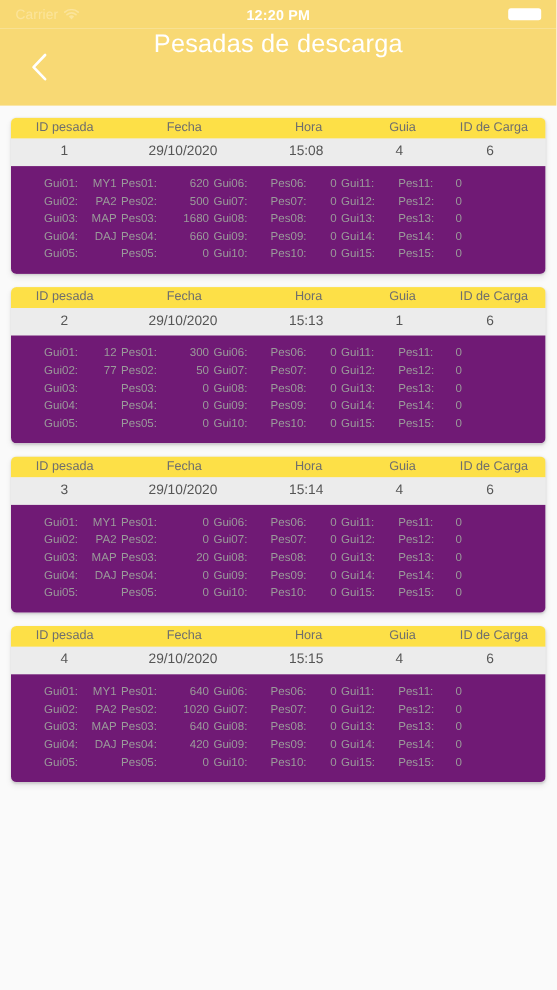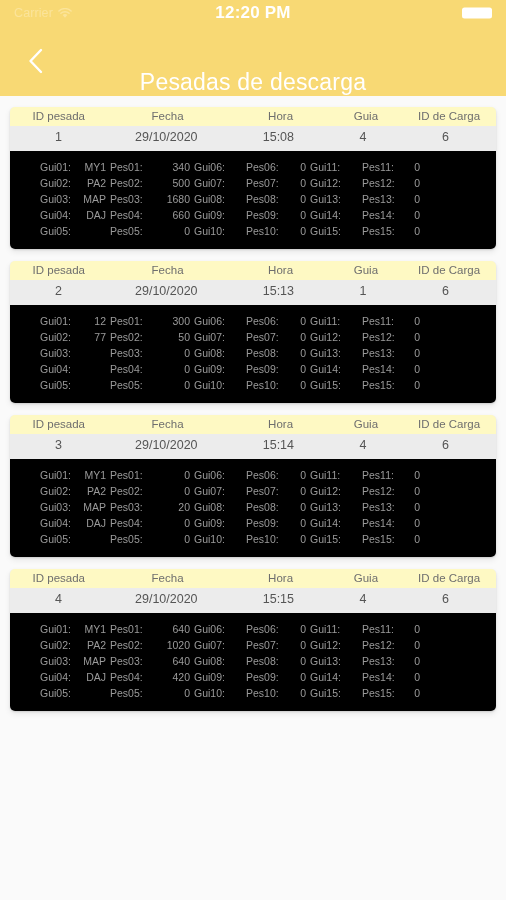--- a/index.html
+++ b/index.html
@@ -16,66 +16,66 @@
   }
   .sb-carrier{
     position:absolute; left:14px; top:50%; transform:translateY(-50%);
     font-size:12.5px; color:#fbe49a; letter-spacing:.1px; display:flex;
     align-items:center; gap:5px;
   }
   .wifi{ display:inline-block; width:14px; height:11px; position:relative; }
   .wifi svg{ display:block; }
   .sb-time{
     position:absolute; left:0; right:0; text-align:center;
-    font-size:17px; font-weight:bold; color:#ffffff; letter-spacing:.2px;
+    font-size:13px; font-weight:bold; color:#ffffff; letter-spacing:.2px;
   }
   .sb-batt{
     position:absolute; right:14px; top:50%; transform:translateY(-50%);
     width:30px; height:11px; background:#ffffff; border-radius:2.5px;
   }
   
   .navbar{
     height:70px; background:#f8d974; position:relative;
-    display:flex; align-items:flex-end; justify-content:center;
+    display:flex; align-items:flex-start; justify-content:center;
   }
   .nav-back{
     position:absolute; left:18px; top:50%; transform:translateY(-50%);
     width:34px; height:38px; display:flex; align-items:center; justify-content:center;
     cursor:pointer;
   }
   .nav-title{
     font-size:23px; color:#ffffff; font-weight:normal; letter-spacing:.2px;
   }
   
   .list{ padding:11px 10px 0 10px; }
   .card{
     background:#f2f2f2; border-radius:5px; margin-bottom:12px;
     box-shadow:0 1px 2px rgba(0,0,0,.13), 0 3px 6px rgba(0,0,0,.08);
     overflow:hidden;
   }
   .card-head{
-    background:#fef9c3; display:grid;
+    background:#fde047; display:grid;
     grid-template-columns:1.05fr 1.5fr 1.15fr .85fr 1.1fr;
     padding:2px 0 2px 4px;
   }
   .card-head span{
     font-size:11.5px; color:#6e6e6e; text-align:center; line-height:15px;
     white-space:nowrap;
   }
   .card-sub{
     background:#ececec; display:grid;
     grid-template-columns:1.05fr 1.5fr 1.15fr .85fr 1.1fr;
     padding:3px 4px 5px 4px;
   }
   .card-sub span{
     font-size:12.5px; color:#555555; text-align:center; line-height:17px;
     white-space:nowrap;
   }
   .card-body{
-    background:#000000; padding:9px 14px 10px 30px;
+    background:#701a75; padding:9px 14px 10px 30px;
   }
   .grid{
     display:grid;
     grid-template-columns:40px 30px 44px 40px 42px 10px 44px 20px 40px 12px 42px 20px;
     row-gap:1px;
   }
   .grid span{
     font-size:10.5px; color:#9a9a9a; line-height:15px; white-space:nowrap;
   }
   .lbl{ text-align:left; }
@@ -122,21 +122,21 @@
         <span>29/10/2020</span>
         <span>15:08</span>
         <span>4</span>
         <span>6</span>
       </div>
       <div class="card-body">
         <div class="grid">
           <span class="lbl">Gui01:</span>
           <span class="val">MY1</span>
           <span class="lbl">Pes01:</span>
-          <span class="val">340</span>
+          <span class="val">620</span>
           <span class="lbl">Gui06:</span>
           <span class="val"></span>
           <span class="lbl">Pes06:</span>
           <span class="val">0</span>
           <span class="lbl">Gui11:</span>
           <span class="val"></span>
           <span class="lbl">Pes11:</span>
           <span class="val">0</span>
           <span class="lbl">Gui02:</span>
           <span class="val">PA2</span>

